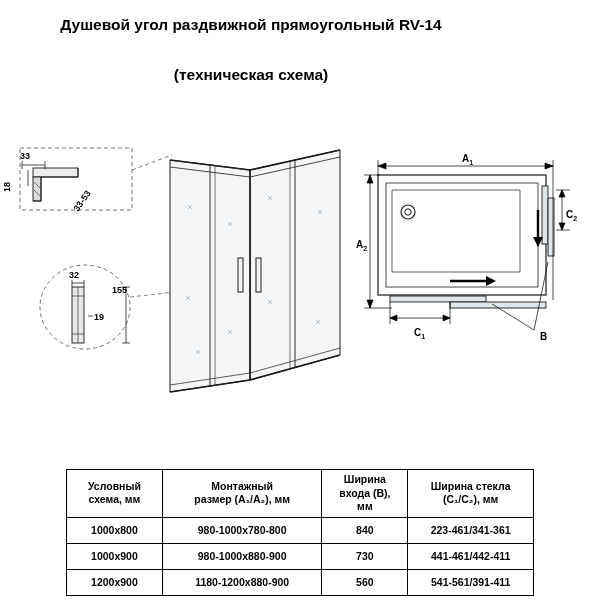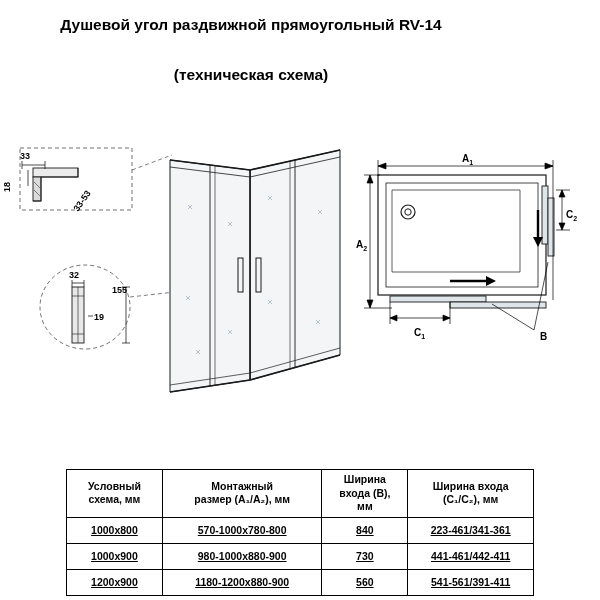--- a/index.html
+++ b/index.html
@@ -36,21 +36,20 @@
   table.sizes th{
     font-weight:bold;
     font-size:10.5px;
     line-height:1.3;
     height:34px;
   }
   table.sizes td{
     height:19px;
     font-weight:bold;
     font-size:10.5px;
-    text-decoration:underline;
   }
   table.sizes col.c1{width:96px;}
   table.sizes col.c2{width:160px;}
   table.sizes col.c3{width:86px;}
   table.sizes col.c4{width:126px;}
 </style>
 </head>
 <body>
 
 <div class="title">
@@ -242,28 +241,28 @@
       <th>
         <span>Условный</span><br><span>схема, мм</span>
       </th>
       <th>
         <span>Монтажный</span><br><span>размер (А₁/А₂), мм</span>
       </th>
       <th>
         <span>Ширина</span><br><span>входа (В), мм</span>
       </th>
       <th>
-        <span>Ширина входа</span><br><span>(С₁/С₂), мм</span>
+        <span>Ширина стекла</span><br><span>(С₁/С₂), мм</span>
       </th>
     </tr>
   </thead>
   <tbody>
     <tr>
       <td>1000х800</td>
-      <td>570-1000х780-800</td>
+      <td>980-1000х780-800</td>
       <td>840</td>
       <td>223-461/341-361</td>
     </tr>
     <tr>
       <td>1000х900</td>
       <td>980-1000х880-900</td>
       <td>730</td>
       <td>441-461/442-411</td>
     </tr>
     <tr>

